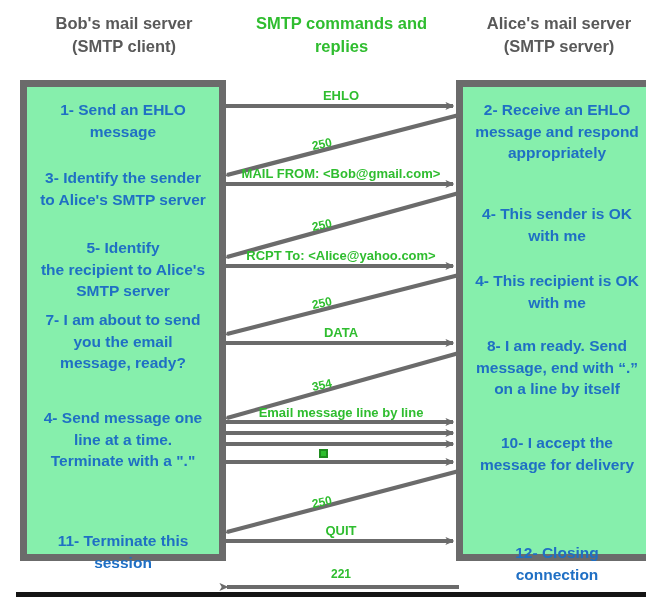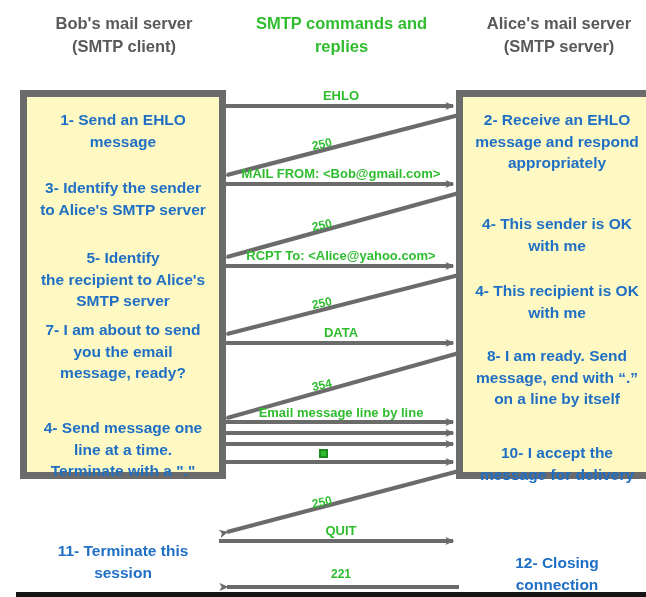--- a/index.html
+++ b/index.html
@@ -20,22 +20,22 @@
     line-height: 23px;
     white-space: pre-line;
   }
   #hdr-left   { left: 8px;   top: 12px; width: 200px; color: #595959; }
   #hdr-mid    { left: 218px; top: 12px; width: 215px; color: #2fbd2f; }
   #hdr-right  { left: 443px; top: 12px; width: 200px; color: #595959; }
 
   
   .sidebox {
     position: absolute;
-    top: 90px; height: 389px;
-    background: #fef9c3;
+    top: 80px; height: 481px;
+    background: #86efac;
     border: 7px solid #6b6b6b;
   }
   #box-left  { left: 4px;   width: 206px; }
   #box-right { left: 440px; width: 202px; }
 
   .steps {
     position: absolute;
     left: 0; top: 0; width: 100%; height: 100%;
   }
   .step {

